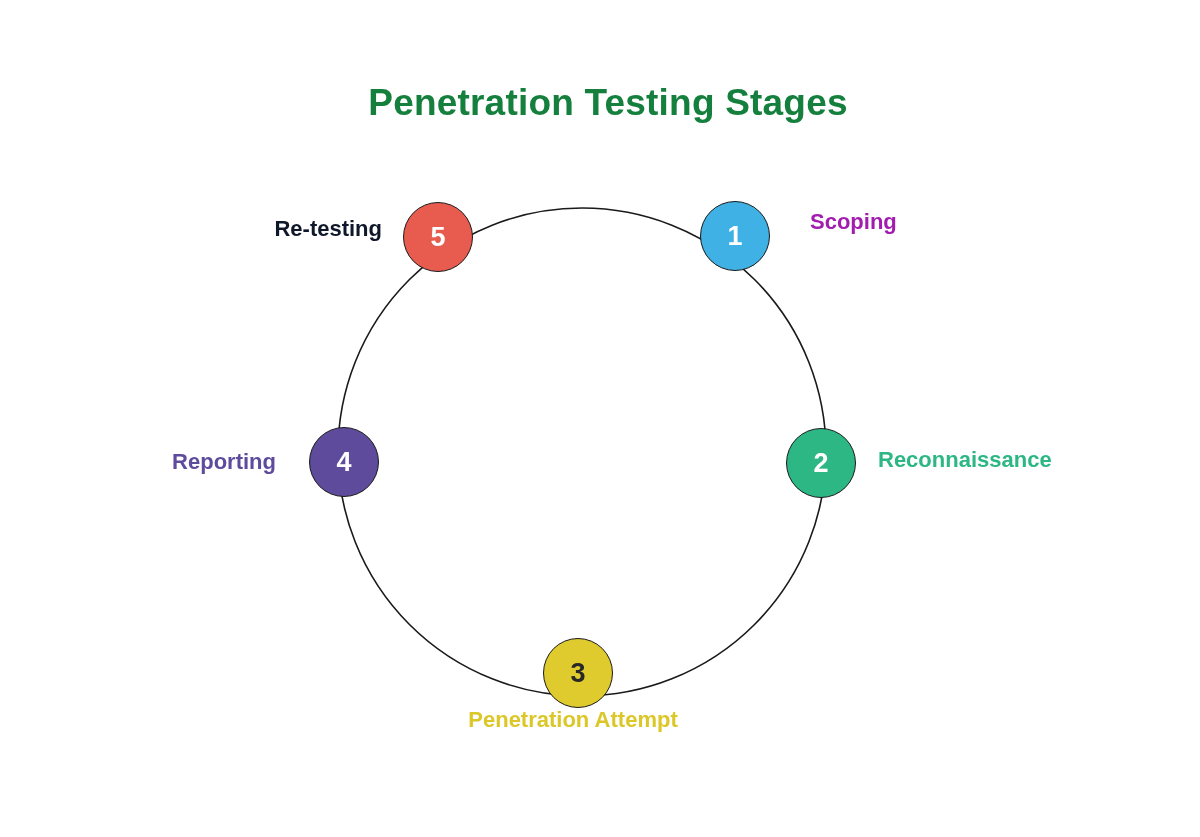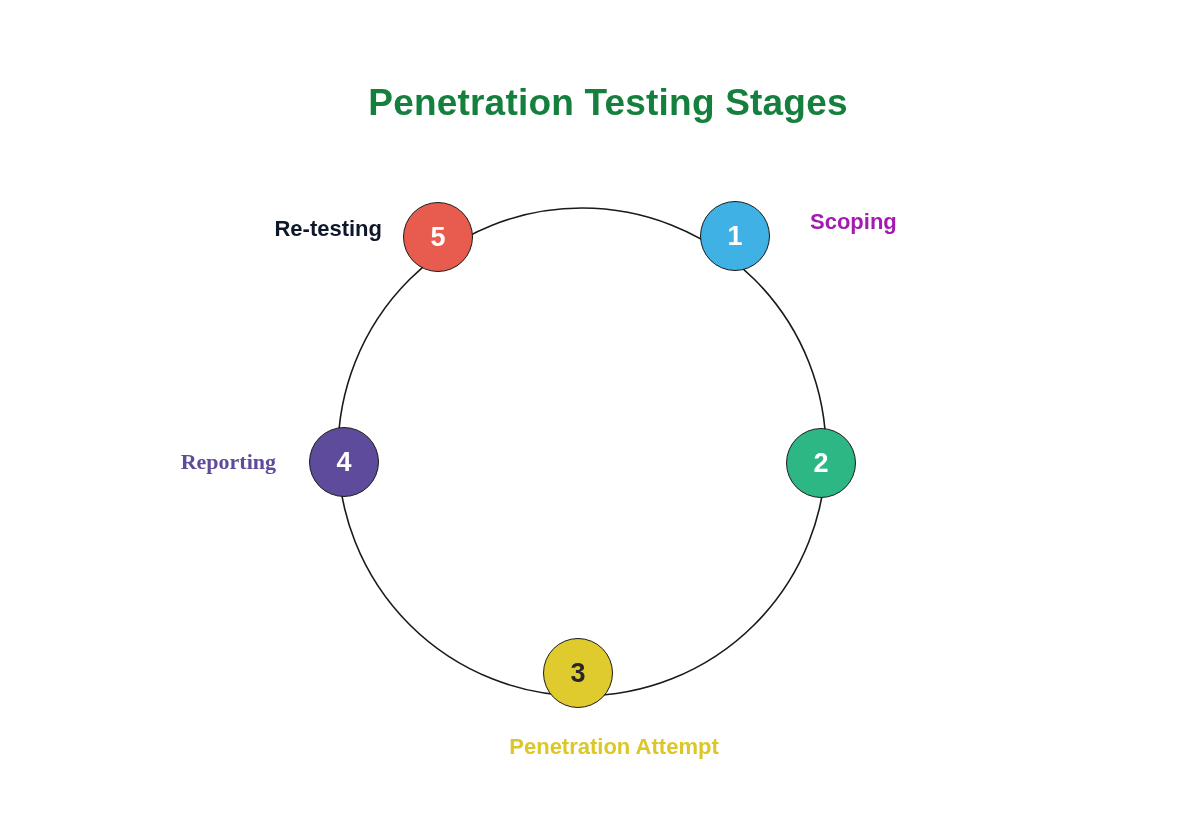--- a/index.html
+++ b/index.html
@@ -58,22 +58,22 @@
   .node-5 { left: 438px; top: 237px; }
 
   .stage-label {
     position: absolute;
     font-size: 22px;
     font-weight: 700;
     white-space: nowrap;
   }
   .label-1 { left: 810px; top: 222px; transform: translateY(-50%); }
   .label-2 { left: 878px; top: 460px; transform: translateY(-50%); }
-  .label-3 { left: 573px; top: 747px; transform: translate(-50%, -50%); margin-left: 41px; }
-  .label-4 { right: 924px; top: 462px; transform: translateY(-50%); font-family: Liberation Serif, serif; }
+  .label-3 { left: 573px; top: 720px; transform: translate(-50%, -50%); }
+  .label-4 { right: 924px; top: 462px; transform: translateY(-50%); }
   .label-5 { right: 818px; top: 229px; transform: translateY(-50%); }
 </style>
 </head>
 <body>
 
 <div class="canvas">
 
   <h1 class="title">Penetration Testing Stages</h1>
 
   <svg class="ring-svg" width="1200" height="837" viewBox="0 0 1200 837" aria-hidden="true">
@@ -95,20 +95,21 @@
   <div class="node node-4" style="background: rgb(95, 75, 155);">
     <span class="num" style="color: rgb(255, 255, 255);">4</span>
   </div>
 
   <div class="node node-5" style="background: rgb(232, 91, 79);">
     <span class="num" style="color: rgb(255, 255, 255);">5</span>
   </div>
 
   <div class="stage-label label-1" style="color: #a21caf;">Scoping</div>
 
+  <div class="stage-label label-2" style="color: rgb(45, 183, 132);">Reconnaissance</div>
 
   <div class="stage-label label-3" style="color: rgb(220, 199, 40);">Penetration Attempt</div>
 
   <div class="stage-label label-4" style="color: rgb(95, 75, 155);">Reporting</div>
 
   <div class="stage-label label-5" style="color: #0f172a;">Re-testing</div>
 
 </div>
 
 </body></html>

